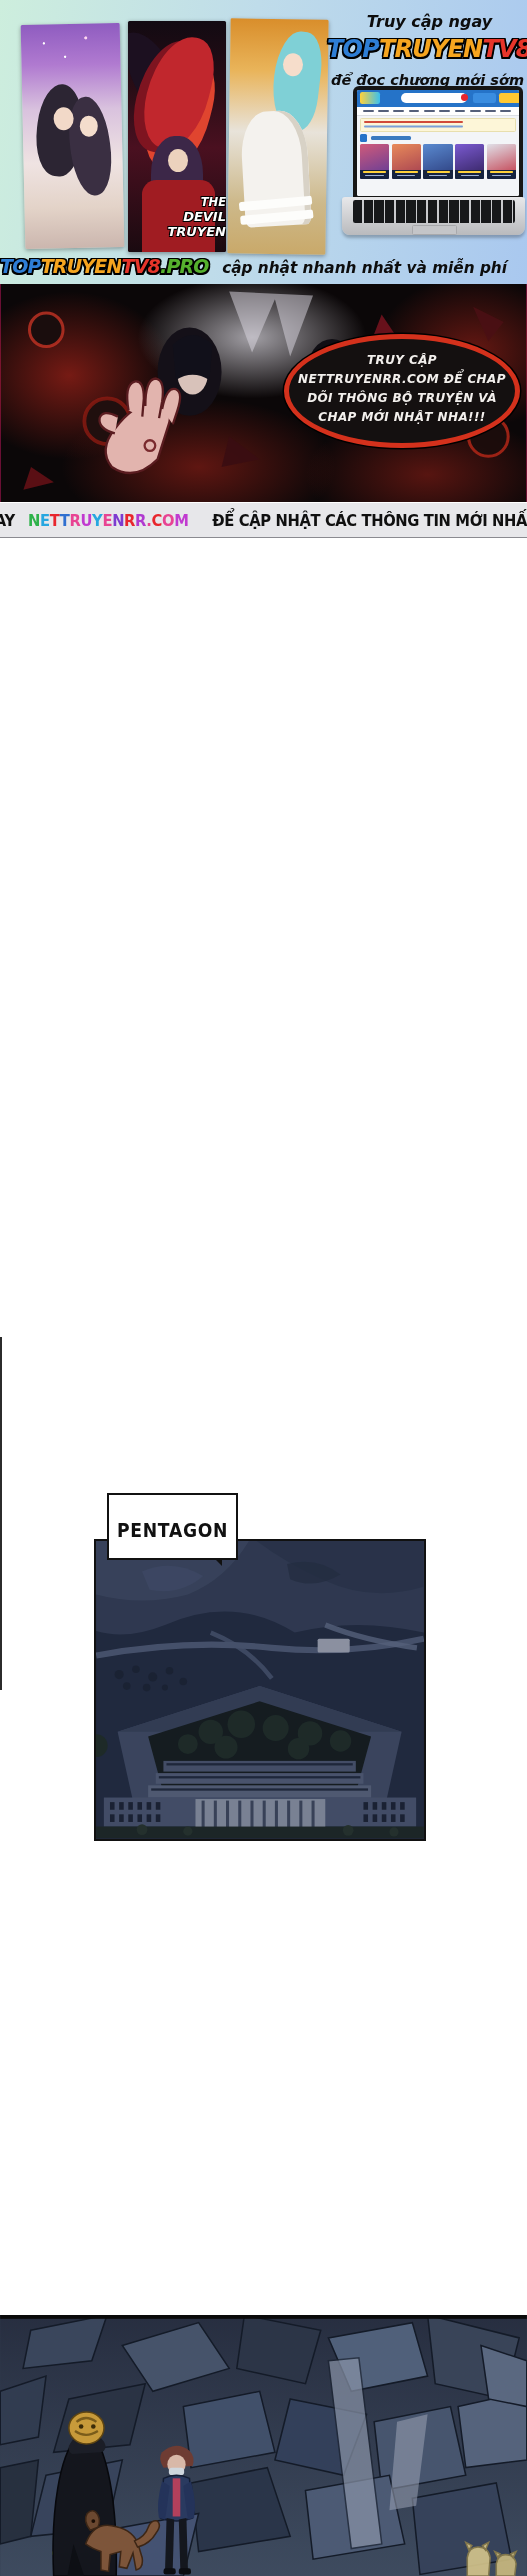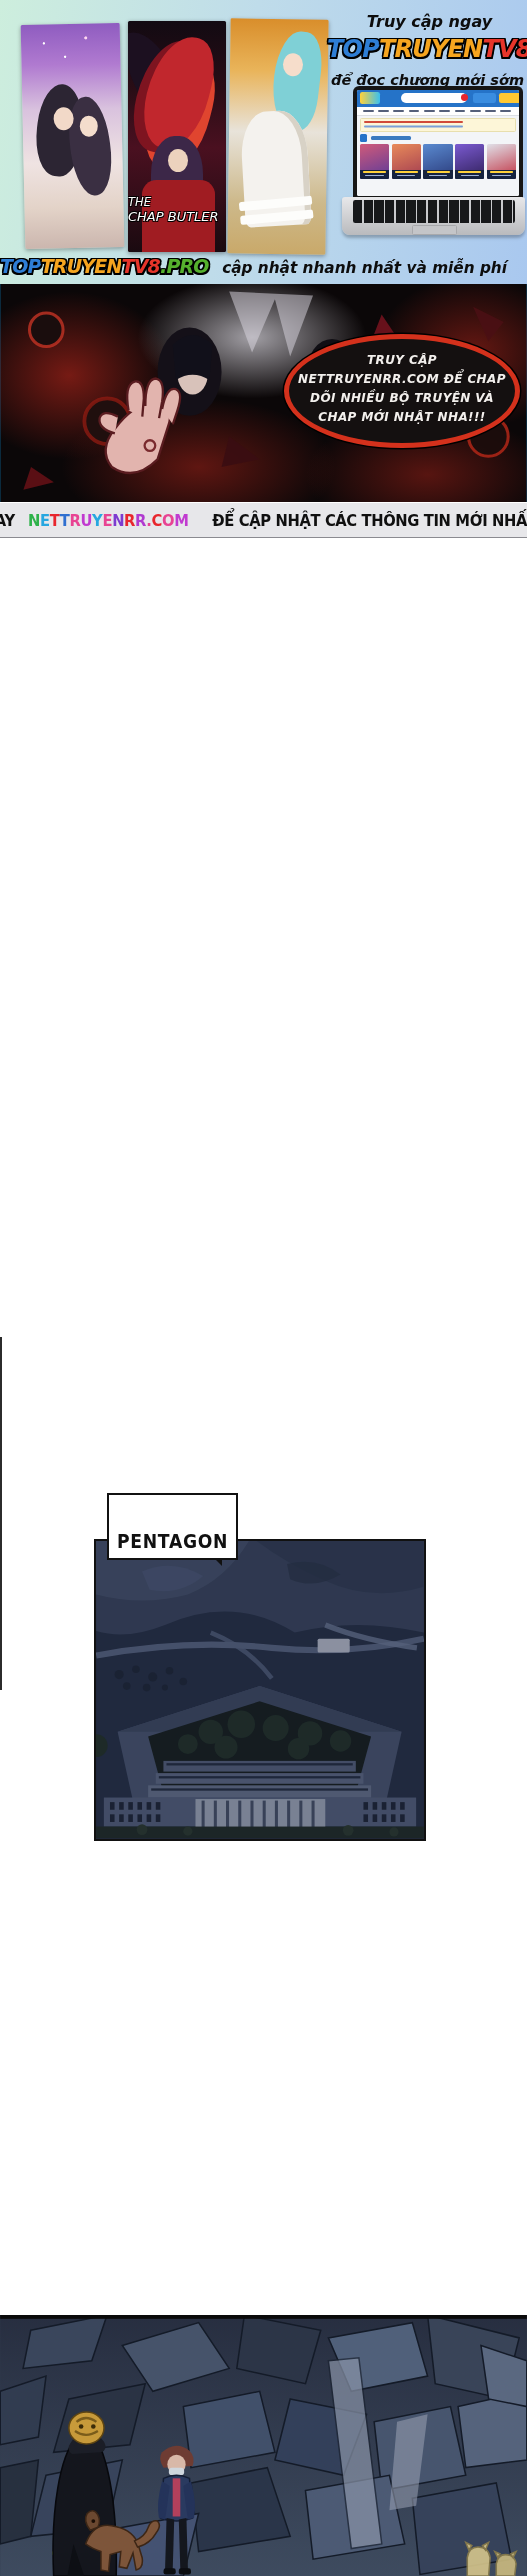--- a/index.html
+++ b/index.html
@@ -20,21 +20,21 @@
   #cover-1 .spark{position:absolute;left:6.1px;top:4.6px;width:84px;height:46px;
     background:radial-gradient(circle at 20% 30%,#fff 0.8px,transparent 1.5px),radial-gradient(circle at 70% 20%,#ffd7f0 1.1px,transparent 1.9px),radial-gradient(circle at 45% 60%,#fff 0.8px,transparent 1.5px);}
   #cover-2{left:128px;top:21.4px;width:98px;height:231px;
     background:linear-gradient(180deg,#120a12 0%,#2a0d16 30%,#4a1020 55%,#1a0a10 100%);}
   #cover-2 .flame{position:absolute;left:20px;top:13.8px;width:61px;height:115px;background:#c1272d;
     border-radius:60% 40% 55% 45%;transform:rotate(14deg);box-shadow:-9.2px 6.1px 0 #7e1420, 6.1px 20px 0 #e0452f;}
   #cover-2 .wing{position:absolute;left:1.5px;top:7.6px;width:46px;height:92px;background:#1c1020;border-radius:10% 90% 20% 80%;transform:rotate(-12deg);}
   #cover-2 .guy{position:absolute;left:23px;top:115px;width:52px;height:84px;background:#3c2748;border-radius:45% 45% 10% 10%;}
   #cover-2 .guyface{position:absolute;left:40px;top:128px;width:20px;height:23px;background:#ecd2bd;border-radius:50%;}
   #cover-2 .coat{position:absolute;left:13.8px;top:159px;width:73px;height:72px;background:#a01c22;border-radius:20% 20% 0 0;}
-  .cover2-title{position:absolute;left:0;width:100%;text-align:left;color:#fff;font-weight:400;
+  .cover2-title{position:absolute;left:0;width:100%;text-align:right;color:#fff;font-weight:700;
     text-shadow:0.8px 0.8px 0 #000,-0.8px 0.8px 0 #000,0.8px -0.8px 0 #000,-0.8px -0.8px 0 #000;}
   #cover2-t1{top:174px;font-size:11.5px;font-style:italic;}
   #cover2-t2{top:188px;font-size:13px;font-style:italic;letter-spacing:0;}
   #cover-3{left:229px;top:19px;width:98px;height:235px;transform:rotate(.8deg);
     background:linear-gradient(180deg,#d98e2b 0%,#e9b45a 22%,#e8e3da 48%,#cdb98b 78%,#c9a96a 100%);}
   #cover-3 .hair{position:absolute;left:44px;top:12.2px;width:46px;height:99px;background:#7fd0d6;border-radius:55% 45% 40% 60%;transform:rotate(6deg);}
   #cover-3 .face{position:absolute;left:53px;top:34px;width:20px;height:23px;background:#f6ddcb;border-radius:50%;}
   #cover-3 .robe{position:absolute;left:13.8px;top:92px;width:66px;height:115px;background:#f4f2ee;border-radius:40% 40% 8% 8%;transform:rotate(-4deg);box-shadow:inset -6.1px 0 0 #d8d2c6;}
   #cover-3 .stroke1{position:absolute;left:10.7px;top:180px;width:73px;height:9.2px;background:#fdfdfb;border-radius:2.3px;transform:rotate(-6deg);box-shadow:0 13.8px 0 #fdfdfb;}
 
@@ -68,38 +68,38 @@
   #laptop-base{left:342px;top:197px;width:183px;height:38px;background:linear-gradient(180deg,#e8e8ea,#b9babd);border-radius:3.1px 3.1px 7.6px 7.6px;box-shadow:0 2.3px 3.1px rgba(0,0,0,.25);}
   #keyboard{position:absolute;left:10.7px;top:3.1px;width:162px;height:23px;
     background:repeating-linear-gradient(90deg,#17181a 0 9.2px,#c9cacd 9.2px 10.7px),repeating-linear-gradient(0deg,transparent 0 6.1px,#c9cacd 6.1px 7.6px);border-radius:2.3px;}
   #trackpad{position:absolute;left:70px;top:28px;width:43px;height:7.6px;background:#c4c5c8;border:0.8px solid #a8a9ac;border-radius:1.5px;}
 
   .ad-bottom{left:0;top:255px;width:473px;text-align:right;white-space:nowrap;}
   .ad-bottom .small-logo{font-weight:900;font-style:italic;font-size:19px;letter-spacing:-0.8px;}
   .ad-bottom .note{color:#0d0d0d;font-weight:900;font-style:italic;font-size:15.3px;margin-left:7.6px;}
 
   
-  #second-banner{left:0;top:284px;width:527px;height:218px;background:#0c4a6e;cursor:pointer;overflow:hidden;}
+  #second-banner{left:0;top:284px;width:527px;height:218px;background:#be185d;cursor:pointer;overflow:hidden;}
   #bubble{position:absolute;left:284px;top:50px;width:226px;height:104px;background:#141010;
     border:5.3px solid #d4311c;border-radius:50%;box-shadow:0 0 0 1.5px #000;}
   #bubble .lines{position:absolute;left:0;top:12.2px;width:100%;text-align:center;color:#f2efec;
     font-style:italic;font-weight:600;font-size:12px;line-height:19px;letter-spacing:0.4px;}
 
   
   #info-strip{left:0;top:503px;width:527px;height:34px;background:#e7e7ea;border-bottom:1.5px solid #8a8a90;
     display:flex;align-items:center;justify-content:center;white-space:nowrap;}
   #info-strip .t{font-weight:900;font-size:15.7px;letter-spacing:-0.4px;transform:scaleX(.94);color:#101010;}
   #info-strip .site{margin:0 4.6px;}
 
   
   #left-line{left:0;top:1337px;width:1.5px;height:353px;background:#2b2b2b;}
 
   
   #pentagon-label{left:107px;top:1493px;width:131px;height:67px;background:#fff;border:2.3px solid #111;
-    box-sizing:border-box;z-index:3;display:flex;align-items:flex-end;justify-content:center;padding-bottom:5px;}
+    box-sizing:border-box;z-index:3;display:flex;align-items:flex-end;justify-content:center;padding-bottom:16px;}
   #pentagon-label .t{font-weight:900;font-size:20px;letter-spacing:0.8px;transform:scaleX(.86);color:#111;}
   #pentagon-tail{left:215px;top:1559px;width:0;height:0;border-left:7.6px solid transparent;border-top:7.6px solid #111;z-index:3;}
   #pentagon-panel{left:94px;top:1539px;width:332px;height:302px;border:2.3px solid #111;box-sizing:border-box;background:#1f2736;overflow:hidden;}
 
   
   #bottom-panel{left:0;top:2315px;width:527px;height:261px;background:#303a4c;overflow:hidden;}
 </style>
 </head>
 <body>
 
@@ -113,21 +113,21 @@
       <div class="face1"></div>
       <div class="face2"></div>
     </div>
     <div id="cover-2" class="cover">
       <div class="wing"></div>
       <div class="flame"></div>
       <div class="guy"></div>
       <div class="guyface"></div>
       <div class="coat"></div>
       <div id="cover2-t1" class="cover2-title">THE</div>
-      <div id="cover2-t2" class="cover2-title">CHAP BUTLER</div>
+      <div id="cover2-t2" class="cover2-title">DEVIL TRUYEN</div>
     </div>
     <div id="cover-3" class="cover">
       <div class="hair"></div>
       <div class="face"></div>
       <div class="robe"></div>
       <div class="stroke1"></div>
     </div>
 
     <div class="ad-cta abs">Truy cập ngay</div>
     <div class="ad-logo abs ol">
@@ -257,21 +257,21 @@
       <polygon points="500,40 520,70 490,66" fill="#7e1420" opacity=".8"></polygon>
       <polygon points="560,140 590,160 555,170" fill="#a01c22" opacity=".7"></polygon>
       <polygon points="40,240 70,260 30,270" fill="#6e1118" opacity=".8"></polygon>
       <polygon points="300,200 340,230 290,240" fill="#3a0d12" opacity=".9"></polygon>
       <polygon points="620,30 660,50 640,75" fill="#4a0f14" opacity=".9"></polygon>
     </svg>
     <div id="bubble">
       <div class="lines">
         <div>TRUY CẬP</div>
         <div>NETTRUYENRR.COM ĐỂ CHAP</div>
-        <div>DÕI NHIỀU BỘ TRUYỆN VÀ</div>
+        <div>DÕI THÔNG BỘ TRUYỆN VÀ</div>
         <div>CHAP MỚI NHẬT NHA!!!</div>
       </div>
     </div>
   </div>
 
   <div id="info-strip" class="abs">
     <span class="t">TRUY CẬP NGAY</span>
     <span class="t site"><span style="color: rgb(46, 178, 74);">N</span><span style="color: rgb(39, 167, 224);">E</span><span style="color: rgb(232, 38, 45);">T</span><span style="color: rgb(47, 111, 208);">T</span><span style="color: rgb(232, 67, 147);">R</span><span style="color: rgb(193, 58, 208);">U</span><span style="color: rgb(39, 167, 224);">Y</span><span style="color: rgb(232, 67, 147);">E</span><span style="color: rgb(125, 59, 208);">N</span><span style="color: rgb(232, 38, 45);">R</span><span style="color: rgb(176, 58, 208);">R</span><span style="color: rgb(232, 67, 147);">.</span><span style="color: rgb(232, 38, 45);">C</span><span style="color: rgb(232, 67, 147);">O</span><span style="color: rgb(193, 58, 208);">M</span></span>
     <span class="t">ĐỂ CẬP NHẬT CÁC THÔNG TIN MỚI NHẤT VỀ TRUYỆN</span>
   </div>

